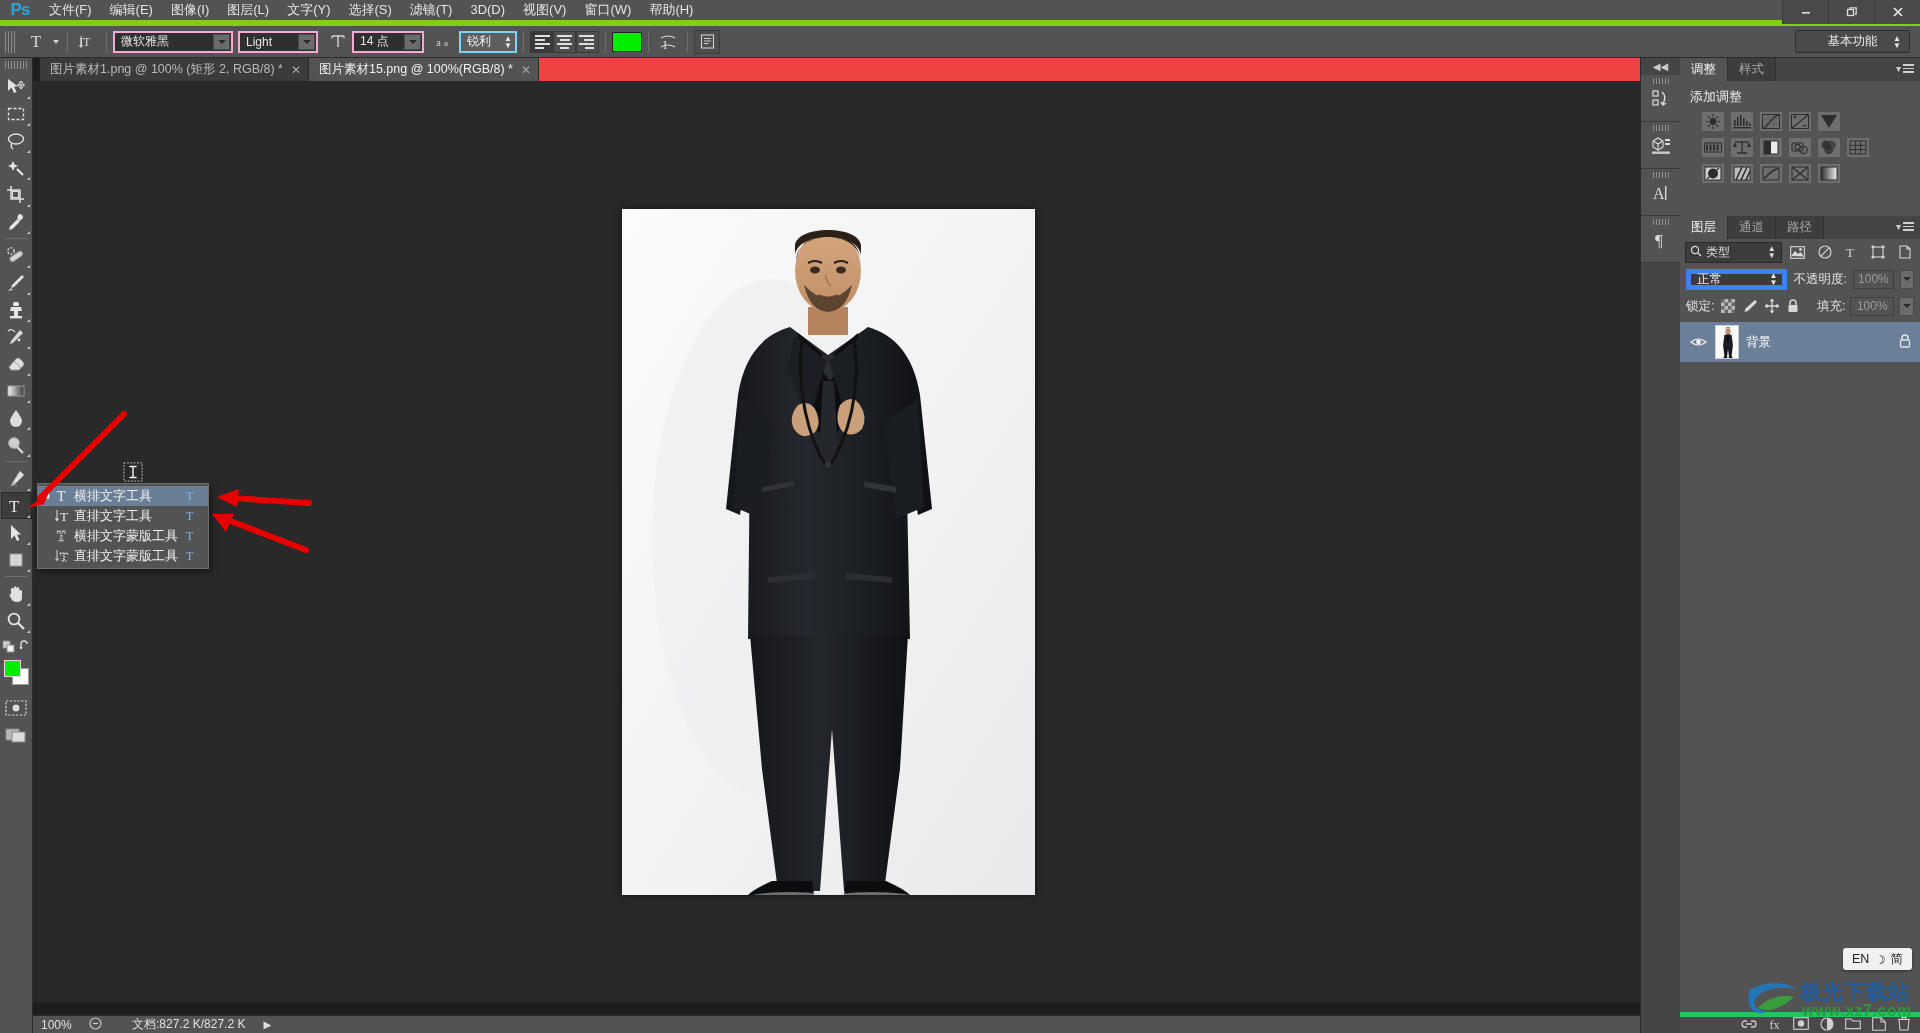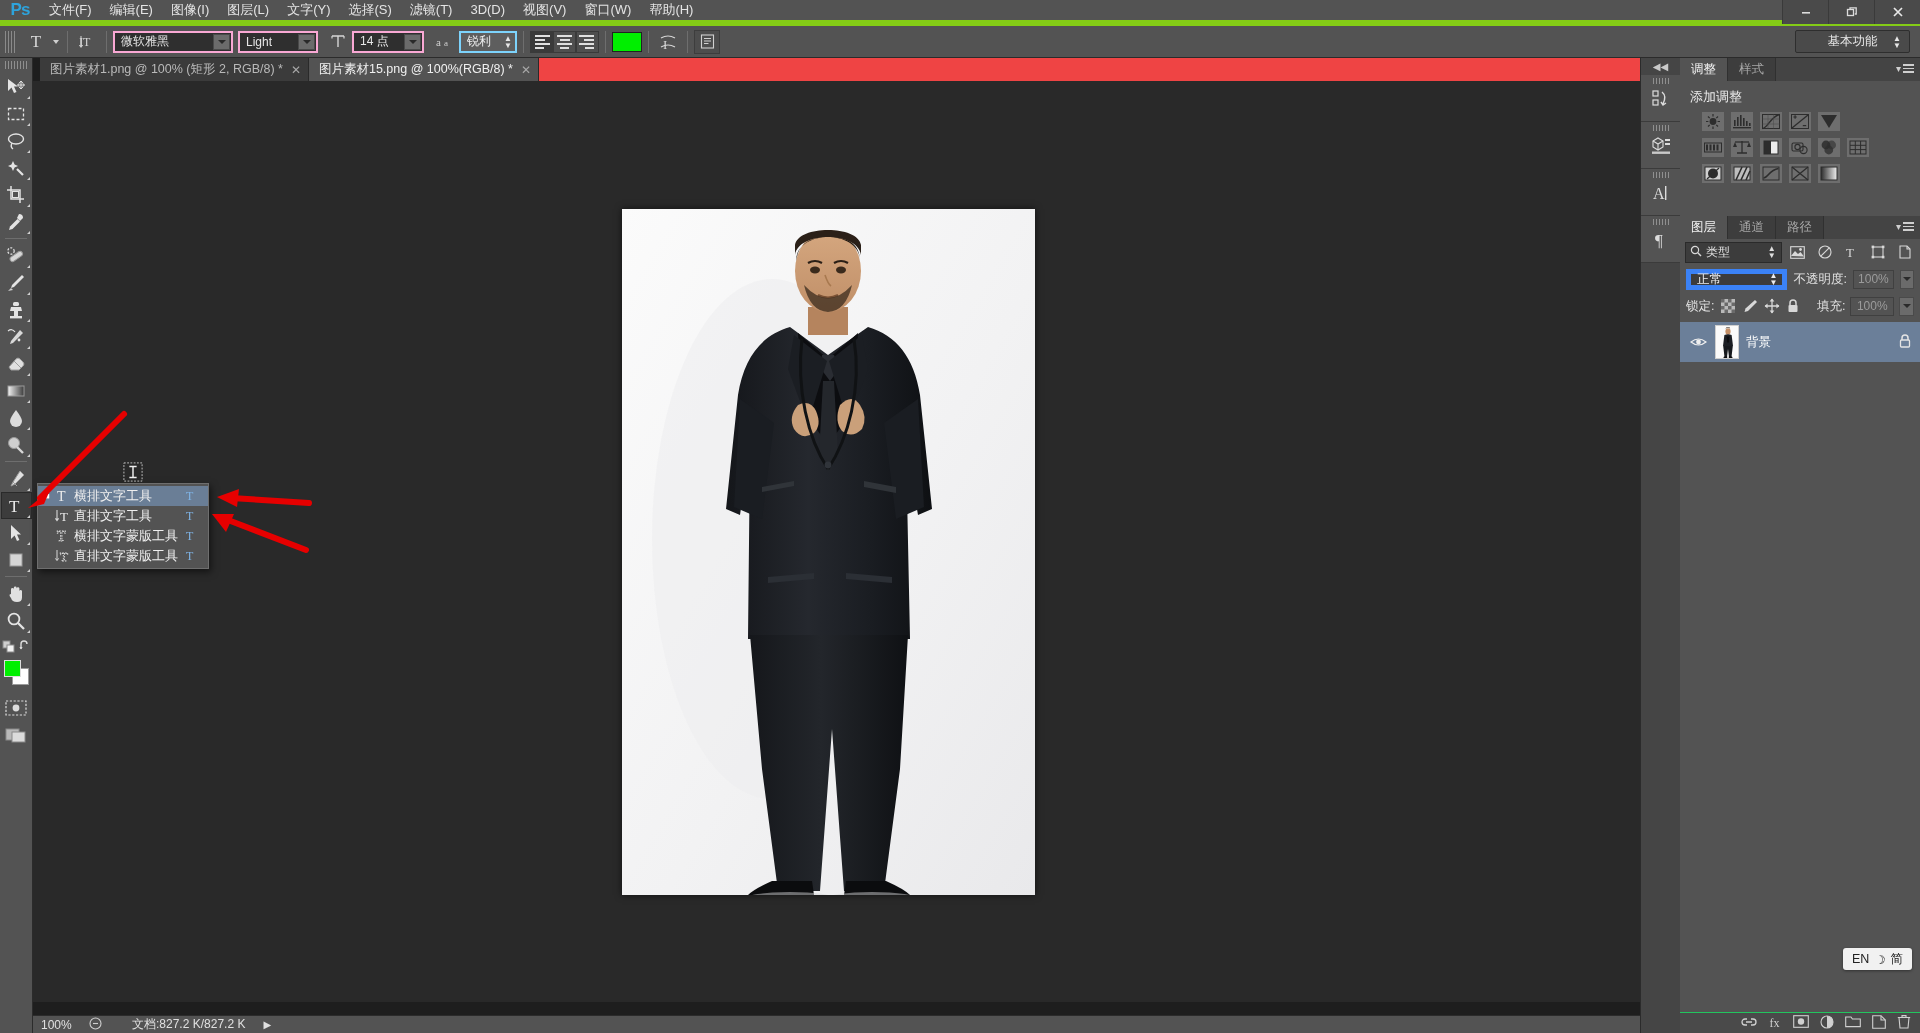--- a/index.html
+++ b/index.html
@@ -137,21 +137,21 @@
   .pctarrow i{width:0;height:0;border-left:4px solid transparent;border-right:4px solid transparent;border-top:4px solid #2a2a2a;font-style:normal;}
   .lock-row{display:flex;align-items:center;height:26px;padding:0 6px;gap:5px;}
   .lock-ico{width:17px;height:17px;display:flex;align-items:center;justify-content:center;color:#d8d8d8;font-size:12px;}
   .layer-item{display:flex;align-items:center;height:40px;background:#6b7f99;margin-top:3px;padding:0 8px;gap:7px;}
   .eye{width:20px;display:flex;align-items:center;justify-content:center;color:#e8e8e8;font-size:12px;}
   .thumb{width:24px;height:34px;background:#fff;border:1px solid #cfcfcf;overflow:hidden;position:relative;}
   .layer-name{flex:1;font-size:12.5px;color:#fff;}
   .lyr-lock{color:#d8d8d8;font-size:13px;}
 
   .dock-bottom{position:absolute;left:0;bottom:0;width:240px;height:21px;background:#4a4a4a;
-    display:flex;align-items:center;justify-content:flex-end;gap:11px;padding-right:9px;border-top:1px solid #22c55e;}
+    display:flex;align-items:center;justify-content:flex-end;gap:11px;padding-right:9px;border-top:5px solid #22c55e;}
   .dock-bottom .bi{color:#d0d0d0;font-size:12px;}
 
   
   .ime{position:absolute;left:1843px;top:948px;height:22px;padding:0 9px;background:#f1f1f1;color:#222;
     font-size:12.5px;border-radius:3px;display:flex;align-items:center;gap:5px;box-shadow:0 1px 3px rgba(0,0,0,.4);}
   .wm{position:absolute;left:1742px;top:976px;width:178px;height:52px;opacity:.92;}
   .wm-text{position:absolute;left:58px;top:2px;font-size:21px;font-weight:bold;color:#1f5fa8;letter-spacing:1px;white-space:nowrap;}
   .wm-url{position:absolute;left:60px;top:26px;font-size:16px;font-weight:bold;color:#2a9d3f;letter-spacing:.5px;}
 </style>
 </head>
@@ -1013,14 +1013,22 @@
       </span>
     </div>
   </div>
 
   <div class="ime">
     <span>EN</span>
     <span>☽</span>
     <span>简</span>
   </div>
 
+  <div class="wm">
+    <svg width="60" height="46" viewBox="0 0 60 46" style="position:absolute;left:0;top:2px;">
+      <path d="M8 12 C22 2 48 4 54 12 C44 8 26 9 16 18 C8 25 14 34 26 33 C14 40 2 30 8 12Z" fill="#1f7bbf"></path>
+      <path d="M16 30 C24 20 40 16 52 19 C42 28 28 36 16 30Z" fill="#3aa33c"></path>
+    </svg>
+    <div class="wm-text">极光下载站</div>
+    <div class="wm-url">www.xz7.com</div>
+  </div>
 
 </div>
 
 </body></html>

